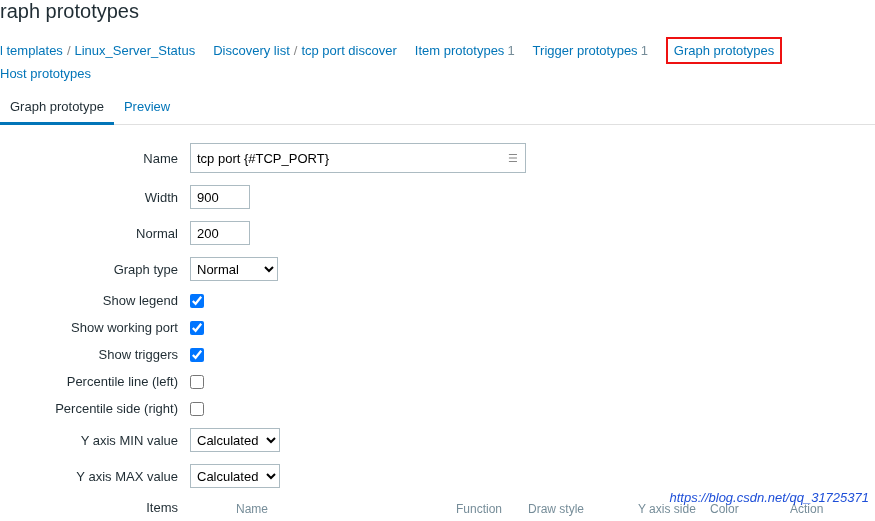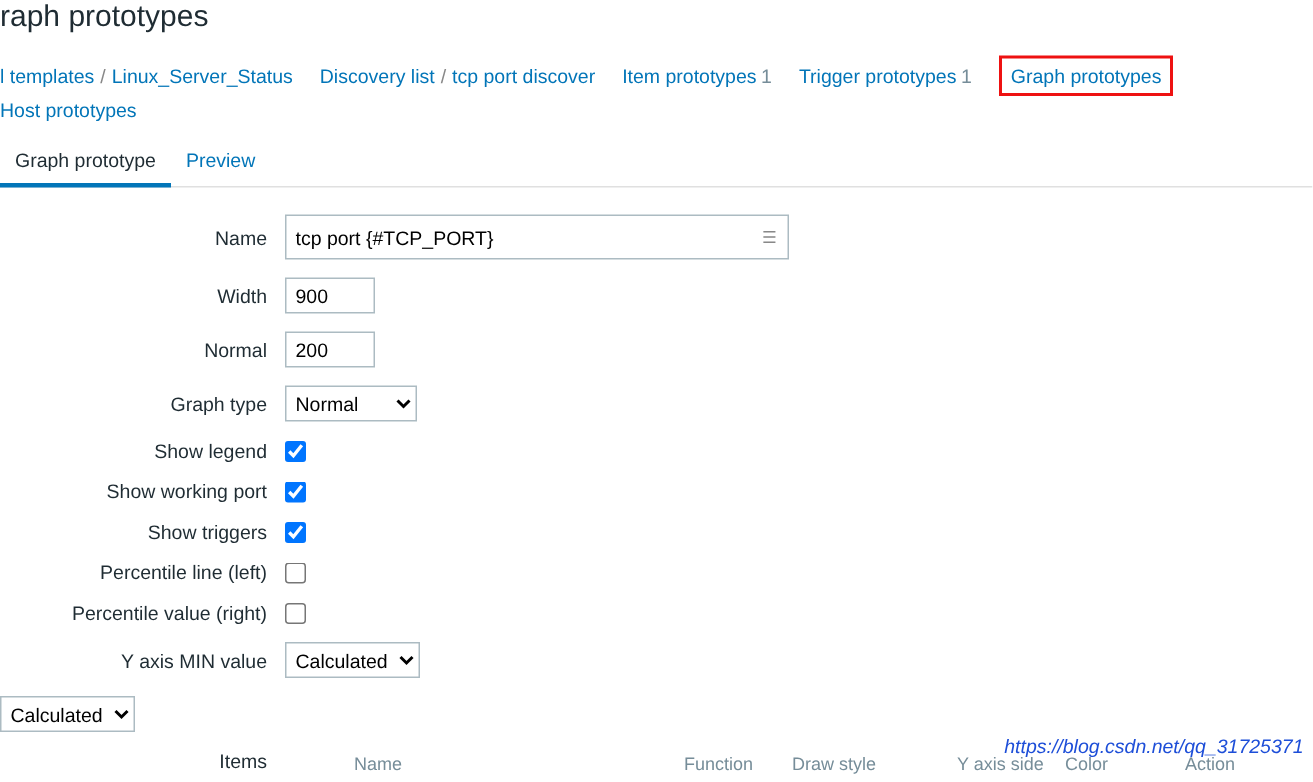--- a/index.html
+++ b/index.html
@@ -148,36 +148,37 @@
   </div>
 
   <div class="form-row">
     <div class="form-label">Percentile line (left)</div>
     <div class="form-control">
       <input type="checkbox" style="">
     </div>
   </div>
 
   <div class="form-row">
-    <div class="form-label">Percentile value (right)</div>
+    <div class="form-label">Percentile side (right)</div>
     <div class="form-control">
       <input type="checkbox" style="">
     </div>
   </div>
 
   <div class="form-row">
     <div class="form-label">Y axis MIN value</div>
     <div class="form-control">
       <select class="calc">
         <option>Calculated</option>
       </select>
     </div>
   </div>
 
   <div class="form-row">
+    <div class="form-label">Y axis MAX value</div>
     <div class="form-control">
       <select class="calc">
         <option>Calculated</option>
       </select>
     </div>
   </div>
 
   <div class="form-row top">
     <div class="form-label">Items</div>
     <div class="form-control">

